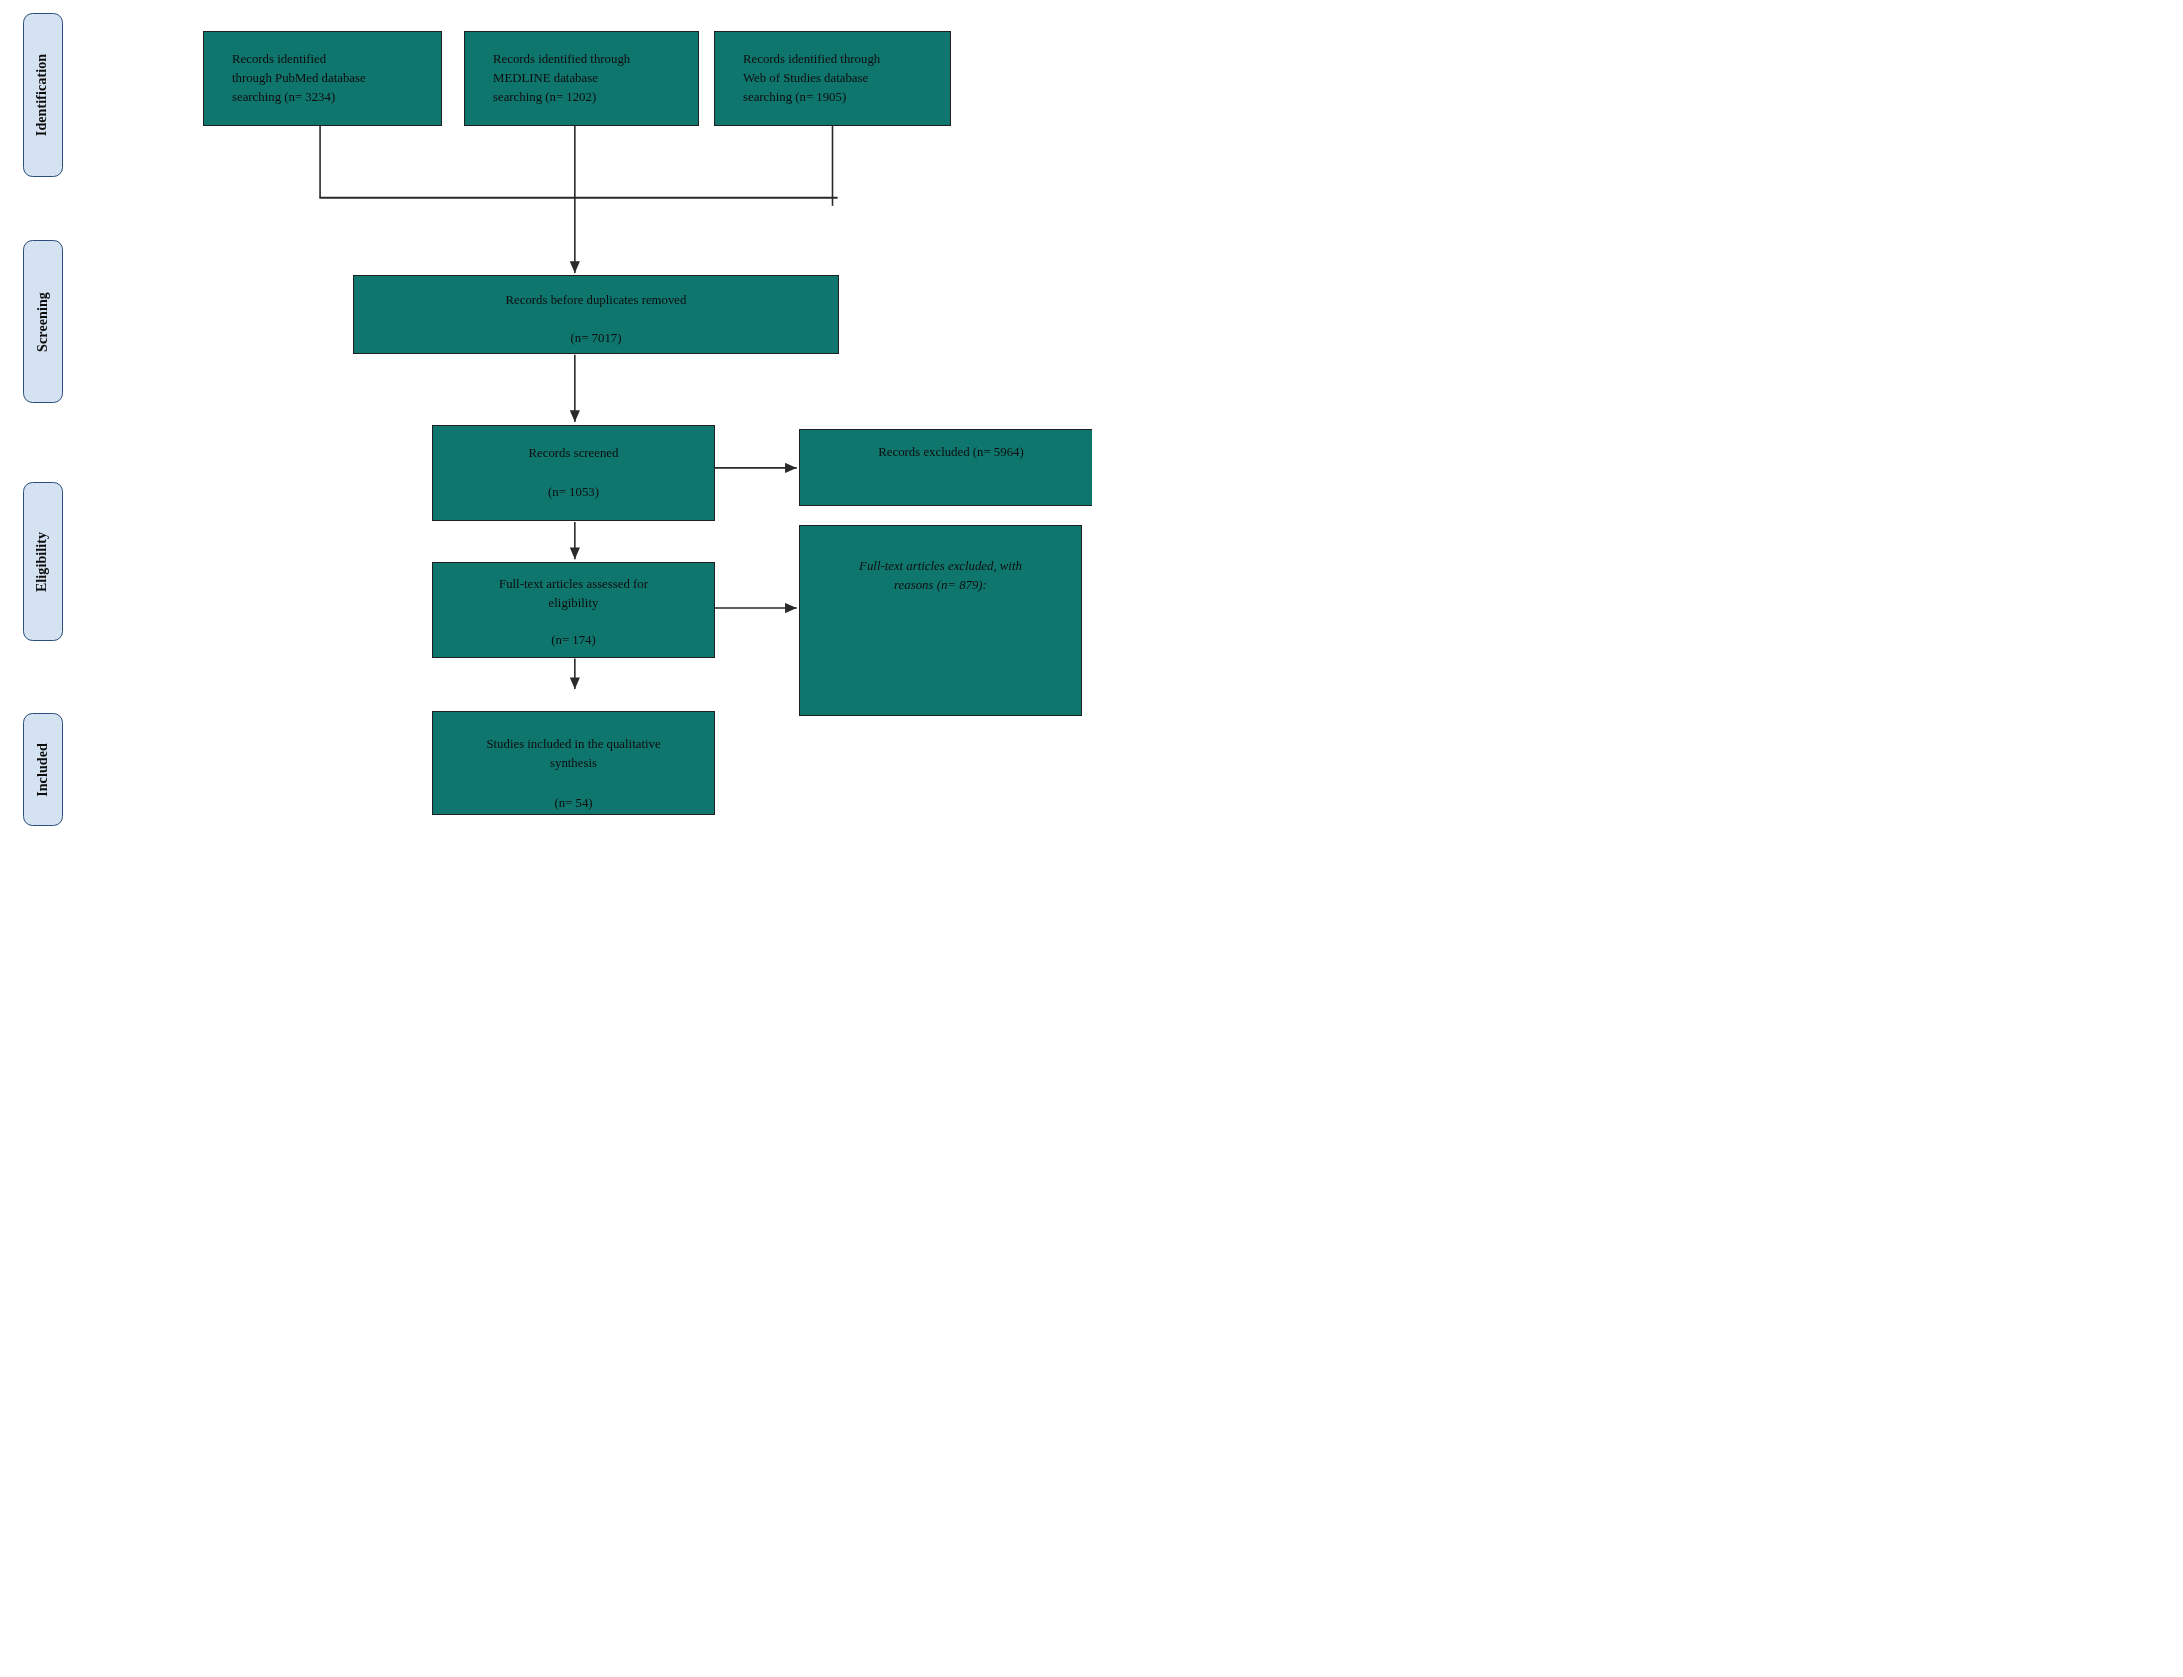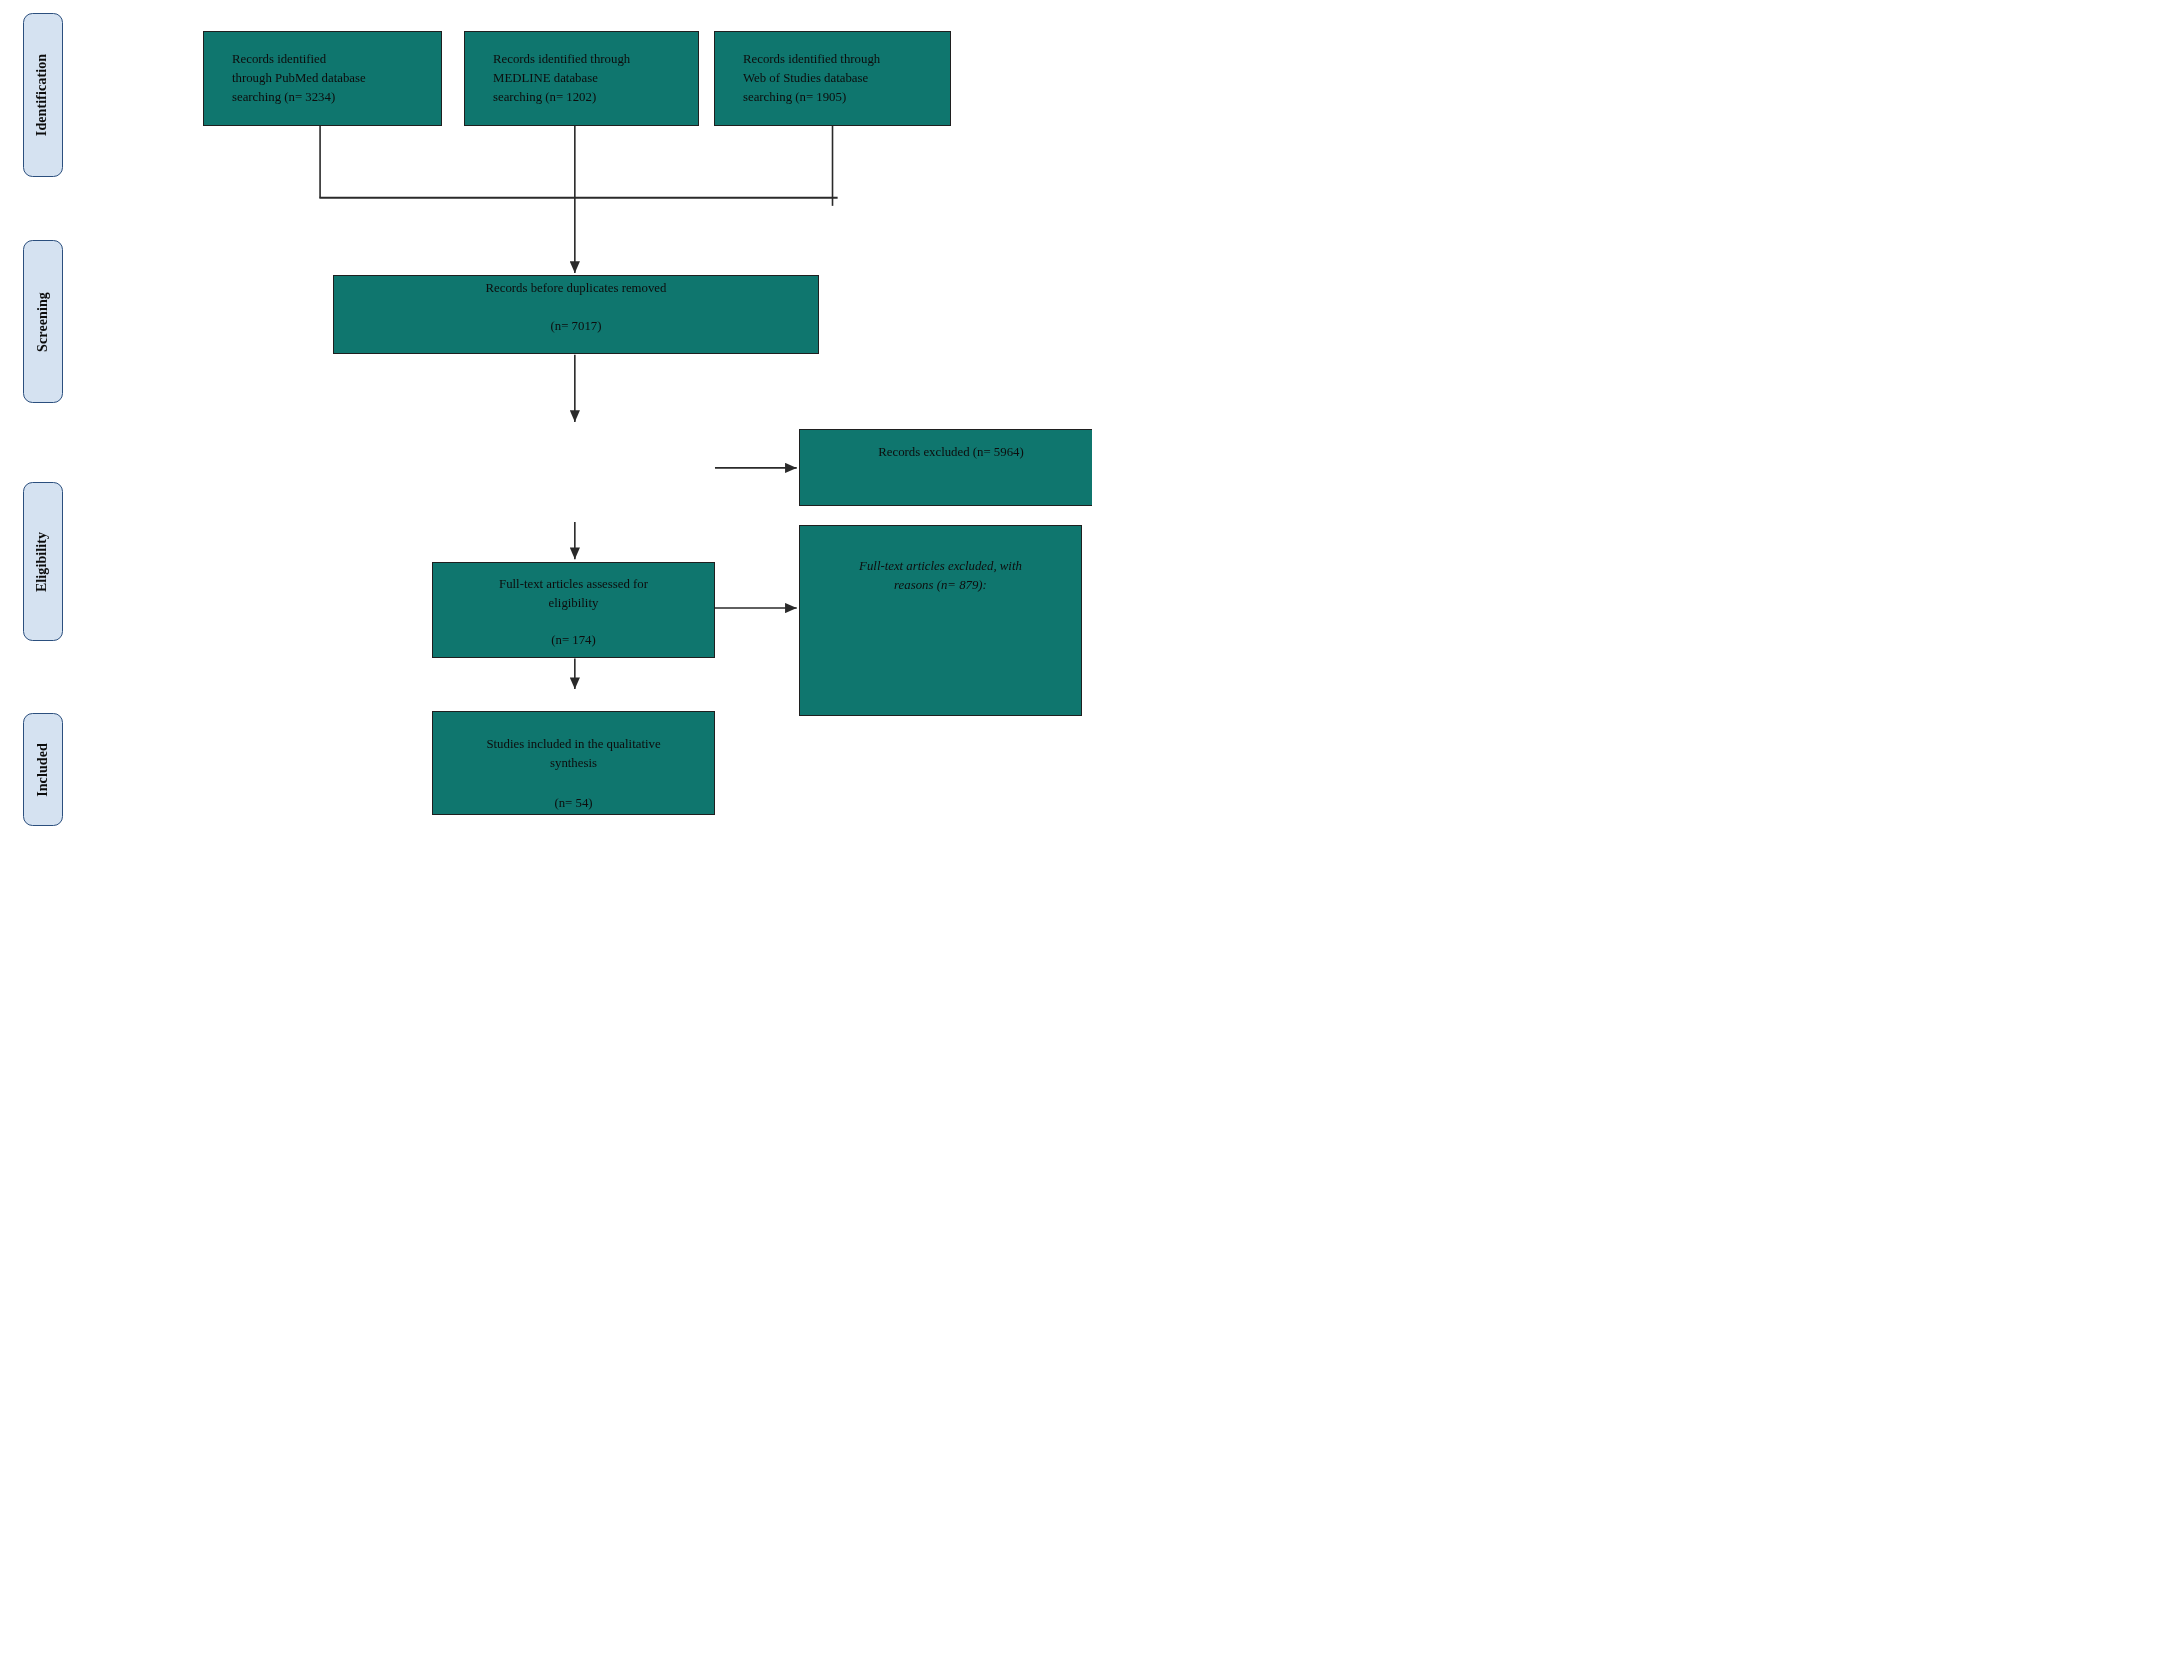--- a/index.html
+++ b/index.html
@@ -33,21 +33,21 @@
   .box {
     position:absolute;
     background:#0f766e;
     border:1.8px solid var(--box-border,#1f1f1f);
     box-sizing:border-box;
     font-size:12.8px; line-height:1.5;
   }
   .box .ln { display:block; }
   .src { padding:17.5px 10.2px 0 28px; text-align:left; }
   .center { text-align:center; }
-  .b-dup   { padding-top:3px; }  .b-dup .count   { margin-top:19px; }
+  .b-dup   { padding-top:15px;margin-left:20px; }  .b-dup .count   { margin-top:19px; }
   .b-scr   { padding-top:17.5px; }  .b-scr .count   { margin-top:20.4px; }
   .b-excl  { padding-top:13px; }
   .b-ft    { padding-top:11.7px;text-align:center; }  .b-ft .count    { margin-top:17.5px; }
   .b-ftex  { padding-top:31px;font-style:italic; }
   .b-inc   { padding-top:23px; }  .b-inc .count   { margin-top:20.4px; }
 </style>
 </head>
 <body>
 
 <div class="canvas">
@@ -96,20 +96,24 @@
     <span class="ln">Records identified through</span>
     <span class="ln">Web of Studies database</span>
     <span class="ln">searching (n= 1905)</span>
   </div>
 
   <div class="box center b-dup" style="left:333px; top:275px; width:486px; height:79px;">
     <span class="ln">Records before duplicates removed</span>
     <span class="ln count">(n= 7017)</span>
   </div>
 
+  <div class="box center b-scr" style="left:432px; top:425px; width:283px; height:96px;">
+    <span class="ln">Records screened</span>
+    <span class="ln count">(n= 1053)</span>
+  </div>
 
   <div class="box center b-excl" style="left:799px; top:429px; width:304px; height:77px;">
     <span class="ln">Records excluded (n= 5964)</span>
   </div>
 
   <div class="box center b-ft" style="left:432px; top:562px; width:283px; height:96px;">
     <span class="ln">Full-text articles assessed for</span>
     <span class="ln">eligibility</span>
     <span class="ln count">(n= 174)</span>
   </div>

